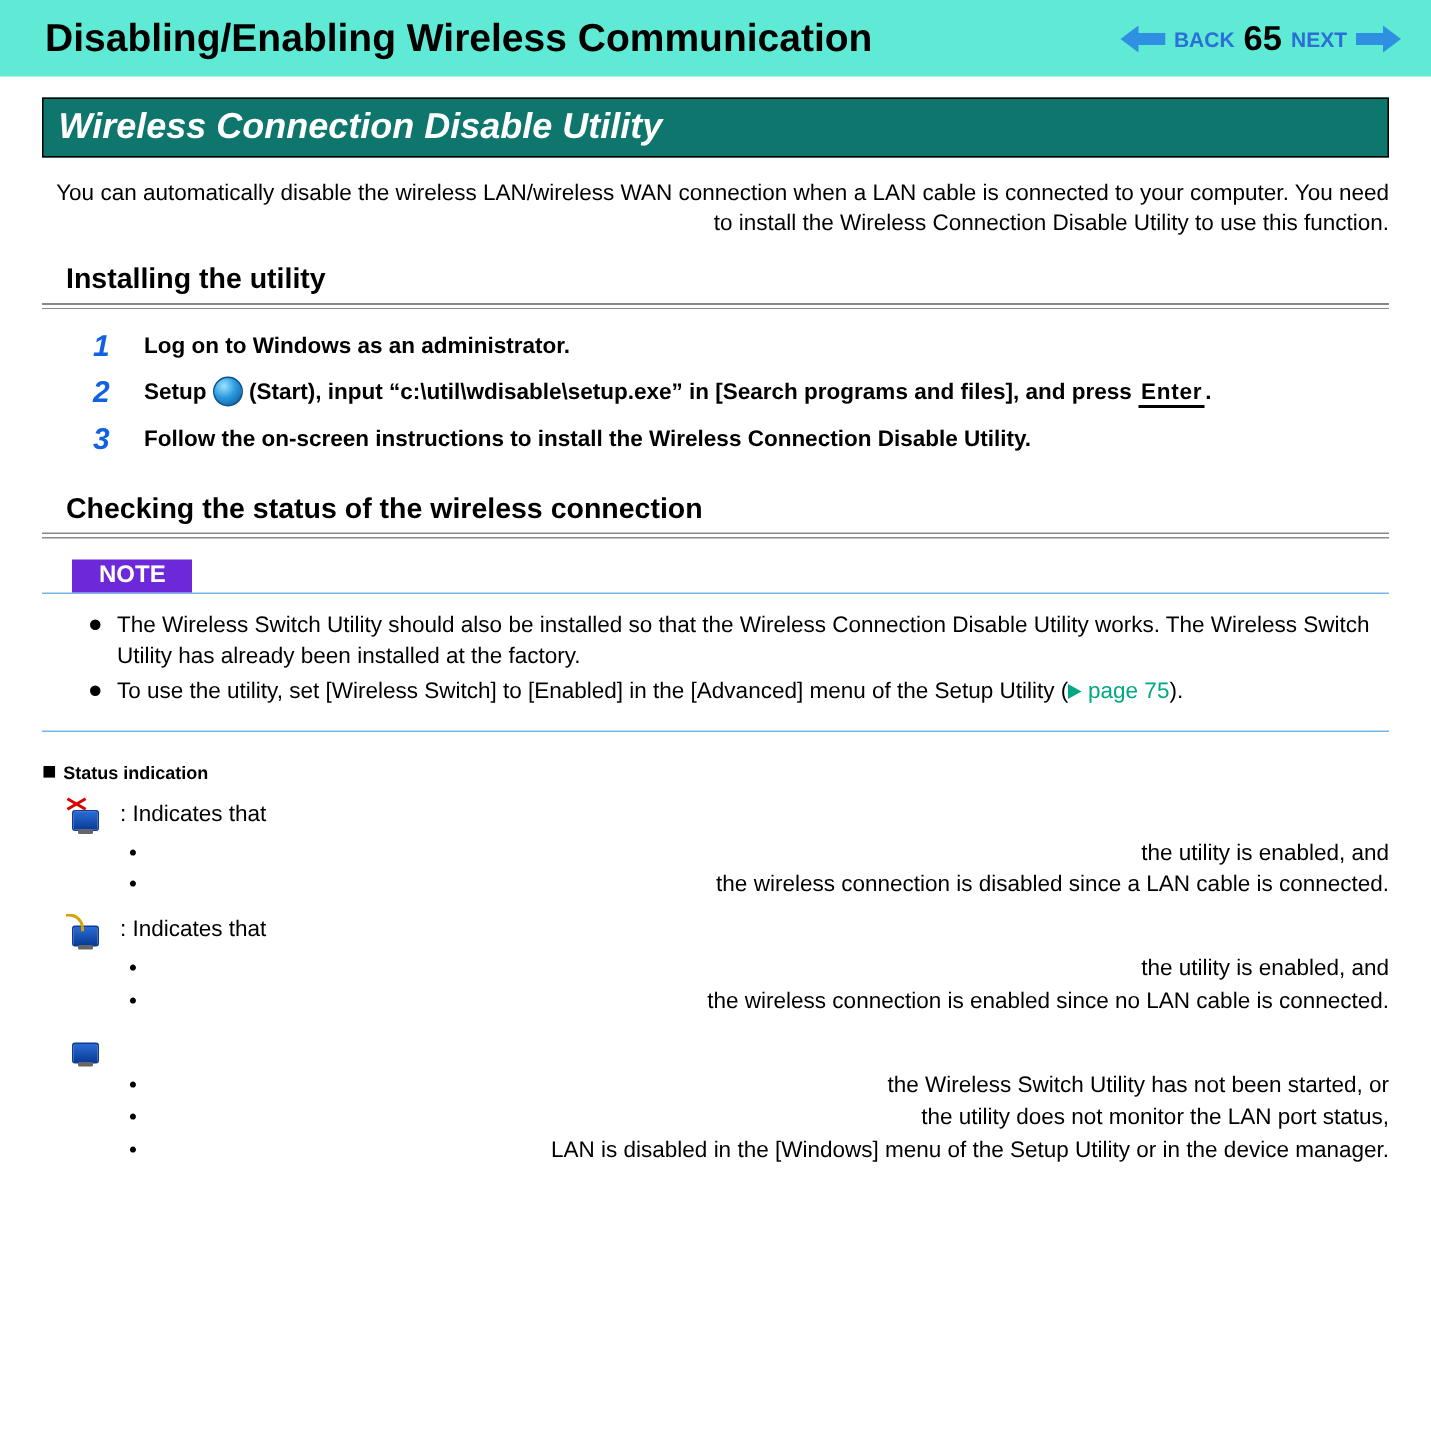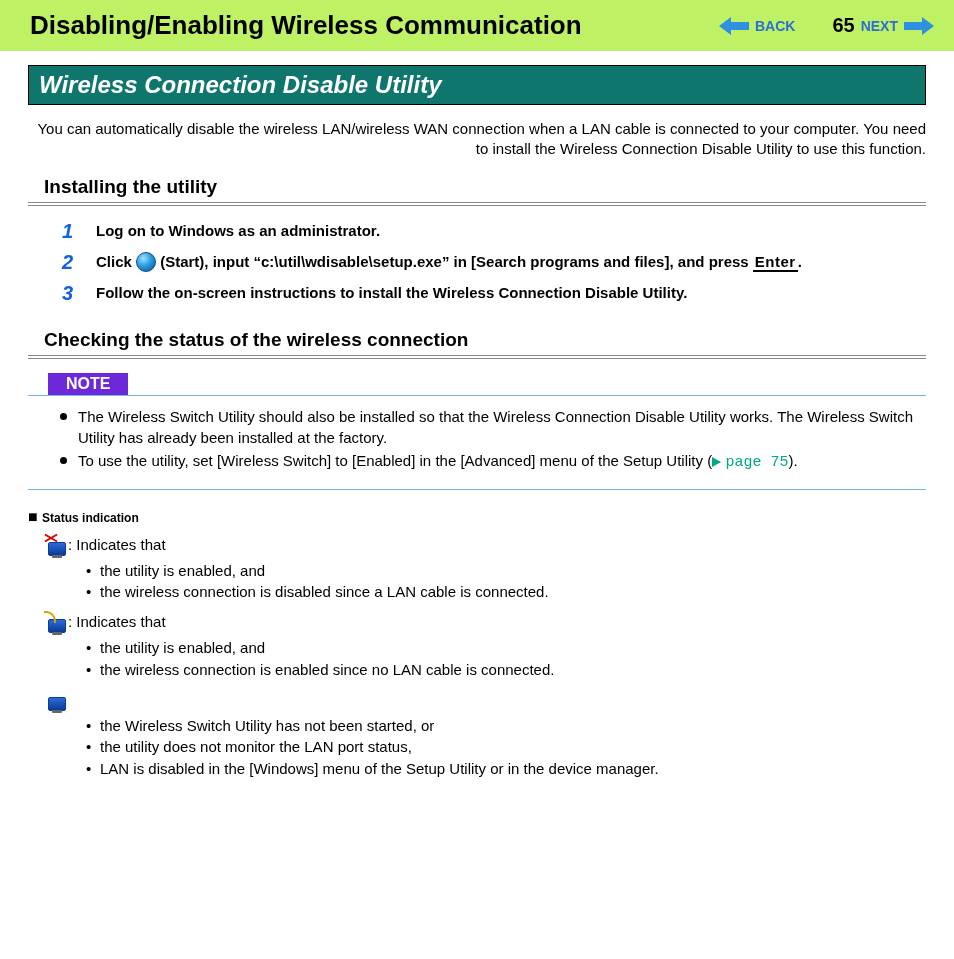--- a/index.html
+++ b/index.html
@@ -5,39 +5,39 @@
   body {
     margin: 0;
     padding: 0;
     font-family: Arial, Helvetica, sans-serif;
     font-size: 15px;
     color: #000;
     width: 954px;
     background: #fff;
   }
   .header {
-    background: #bef264;
+    background: #5eead4;
     padding: 10px 20px 10px 30px;
     display: flex;
     align-items: center;
     justify-content: space-between;
   }
   .header-title {
     font-size: 26px;
     font-weight: bold;
   }
   .nav {
     display: flex;
     align-items: center;
     gap: 6px;
     font-size: 14px;
     font-weight: bold;
   }
   .nav-back, .nav-next { color: #2b6fd6; cursor: pointer; }
-  .nav-page { color: #000; font-size: 20px; margin-left: 31px; }
+  .nav-page { color: #000; font-size: 23px; }
   .arrow-svg { width: 30px; height: 18px; }
   .content { padding: 14px 28px 40px 28px; }
   .main-banner {
     background: #0f766e;
     color: #fff;
     font-weight: bold;
     font-style: italic;
     font-size: 24px;
     padding: 5px 10px;
     border: 1px solid #000;
@@ -83,59 +83,59 @@
   .note-rule {
     border: 0; height: 1px; background: #73b6e8;
     margin: 0 0 10px 0;
   }
   .note-list { margin: 0 0 16px 28px; padding: 0; list-style: none; }
   .note-list li { position: relative; padding-left: 22px; line-height: 1.4; margin: 2px 0; }
   .note-list li::before {
     content: ""; position: absolute; left: 4px; top: 7px;
     width: 7px; height: 7px; background: #000; border-radius: 50%;
   }
-  .link-green { color: #00a884; font-family: Liberation Mono, monospace; }
+  .link-green { color: #00a884; }
   .arrow-green {
     display: inline-block; width: 0; height: 0;
     border-top: 5px solid transparent; border-bottom: 5px solid transparent;
     border-left: 9px solid #00a884; position: relative; top: 1px;
   }
   .block-h { font-size: 12px; font-weight: bold; margin: 18px 0 6px 0; }
   .block-h::before { content: "■ "; font-size: 16px; }
   .tray-ico {
     display: inline-block; width: 18px; height: 16px;
     border: 1px solid #9aa; background: #e5e8eb; border-radius: 2px;
     position: relative; top: 3px; text-align: center;
   }
   .tray-ico::before {
     content: ""; position: absolute; left: 4px; top: 4px;
     width: 0; height: 0; border-left: 5px solid transparent;
     border-right: 5px solid transparent; border-bottom: 6px solid #6a7;
   }
-  .status-row { display: flex; gap: 0; margin: 8px 0 4px 16px; }
+  .status-row { display: flex; gap: 12px; margin: 8px 0 4px 16px; }
   .sico { width: 24px; min-width:24px; height: 22px; position: relative; }
   .sico .mon {
     position: absolute; bottom: 0; left: 4px; width: 16px; height: 12px;
     background: linear-gradient(#2a6bd6,#0a3b96); border: 1px solid #0a3b96; border-radius: 2px;
   }
   .sico .base {
     position: absolute; bottom: -2px; left: 8px; width: 10px; height: 3px;
     background: #666; border-radius: 1px;
   }
   .sico .x1,.sico .x2 {
     position:absolute; background:#d00; height:2px; width:14px; top:3px; left:0;
   }
   .sico .x1 { transform: rotate(30deg);}
   .sico .x2 { transform: rotate(-30deg);}
   .sico .wave {
     position:absolute; top:0; left:0; width:10px; height:10px;
     border:2px solid #d4a300; border-left:0; border-bottom:0; border-radius:0 10px 0 0;
   }
   .status-text { line-height:1.4; }
-  .sub-bullets { margin: 4px 0 6px 58px; padding: 0; list-style: none; }
+  .sub-bullets { margin: 4px 0 6px 58px; padding: 0; list-style: none; text-align: right; }
   .sub-bullets li { position: relative; padding-left: 14px; line-height: 1.45; }
   .sub-bullets li::before { content: "•"; position: absolute; left: 0; top: 0; }
 </style>
 </head>
 <body>
 
 <div class="header">
   <div class="header-title">Disabling/Enabling Wireless Communication</div>
   <div class="nav">
     <svg class="arrow-svg" viewBox="0 0 30 18">
@@ -160,21 +160,21 @@
   <hr class="dbl-rule">
 
   <div class="step">
     <div class="step-num">1</div>
     <div class="step-text">Log on to Windows as an administrator.</div>
   </div>
 
   <div class="step">
     <div class="step-num">2</div>
     <div class="step-text">
-      <span>Click </span><span class="start-orb"></span><span> (Start), input “c:\util\wdisable\setup.exe” in [Search programs and files], and press </span><span class="key-enter">Enter</span><span>.</span>
+      <span>Setup </span><span class="start-orb"></span><span> (Start), input “c:\util\wdisable\setup.exe” in [Search programs and files], and press </span><span class="key-enter">Enter</span><span>.</span>
     </div>
   </div>
 
   <div class="step">
     <div class="step-num">3</div>
     <div class="step-text">Follow the on-screen instructions to install the Wireless Connection Disable Utility.</div>
   </div>
 
   <div class="sub-h" style="margin-top:24px;">Checking the status of the wireless connection</div>
   <hr class="dbl-rule">

